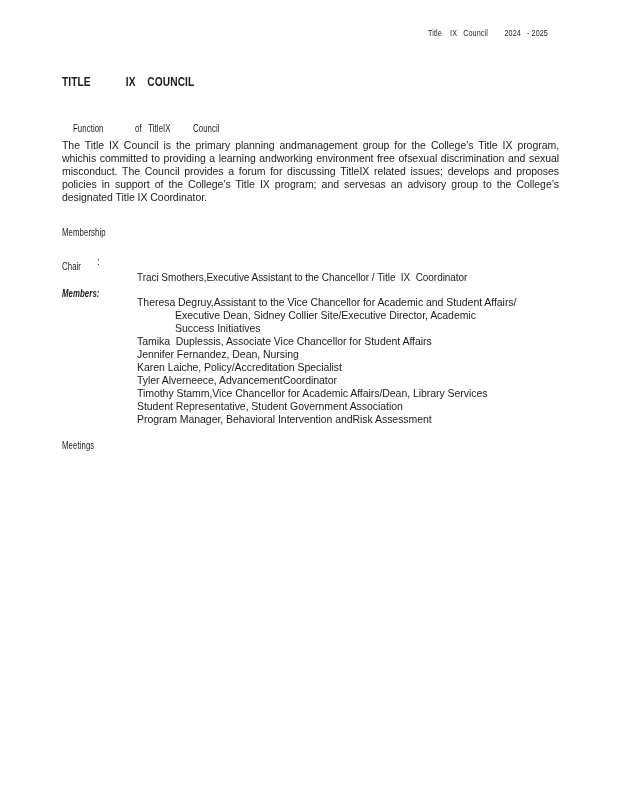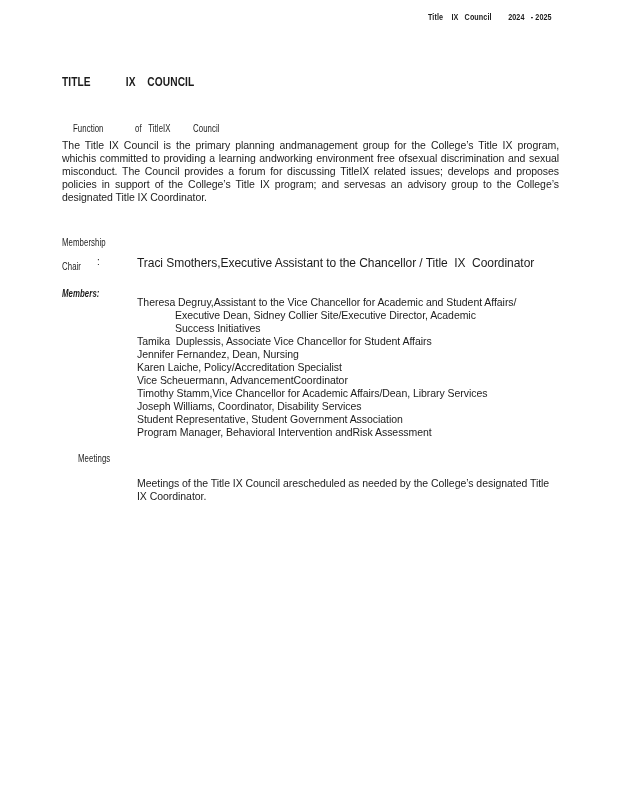--- a/index.html
+++ b/index.html
@@ -18,49 +18,49 @@
     display:inline-block;
     transform:scaleX(0.78);
     transform-origin:0 0;
     white-space:pre;
     font-size:10px;
     letter-spacing:0.1px;
   }
   .italic { font-style:italic; }
 
   .header-ref {
-    top:12px; left:428px;
-    font-size:9px; font-weight:700;
+    top:28px; left:428px;
+    font-size:9px; font-weight:400;
   }
   .header-ref .cond { transform:scaleX(0.80); font-size:9px; }
 
   .page-title {
     top:68px; left:62px;
     font-weight:700; font-size:12px;margin-top:7px;
   }
   .page-title .cond { transform:scaleX(0.85); font-size:12px; }
 
   .function-label { top:118px; left:62px;padding-left:11px; }
-  .membership-label { top:232px; left:62px;text-align:center; }
+  .membership-label { top:222px; left:62px;text-align:center; }
   .members-label { top:283px; left:62px;font-weight:bold; }
-  .meetings-label { top:448px; left:62px;margin-left:16px; }
+  .meetings-label { top:435px; left:62px; }
 
   .intro-paragraph {
     top:139px; left:62px; width:497px;
     font-size:10.5px; line-height:13px;
     text-align:justify;
     letter-spacing:-0.05px;
   }
 
   .chair-row { top:256px; left:62px; width:520px; height:14px; }
   .chair-row .chair-label { position:absolute; left:0; top:0; }
   .chair-row .chair-colon { position:absolute; left:35px; top:0; font-size:10px; }
   .chair-row .chair-value {
-    position:absolute; left:75px; top:0;
-    font-size:12px; white-space:pre; letter-spacing:-0.05px;
+    position:absolute; left:75px; top:16px;
+    font-size:10px; white-space:pre; letter-spacing:-0.05px;
   }
 
   .members-list { top:296px; left:62px; width:540px; }
   .member-line {
     white-space:pre;
     font-size:10.5px; line-height:13px;
     letter-spacing:-0.05px;
     padding-left:75px;
   }
   .member-line.indent-2 { padding-left:113px; }
@@ -105,26 +105,24 @@
   </div>
 
   <div class="abs members-list">
 
   <div class="member-line indent-1"><span>Theresa Degruy,Assistant to the Vice Chancellor for Academic and Student Affairs/</span></div>
       <div class="member-line indent-2"><span>Executive Dean, Sidney Collier Site/Executive Director, Academic</span></div>
       <div class="member-line indent-2"><span>Success Initiatives</span></div>
       <div class="member-line indent-1"><span>Tamika  Duplessis, Associate Vice Chancellor for Student Affairs</span></div>
       <div class="member-line indent-1"><span>Jennifer Fernandez, Dean, Nursing</span></div>
       <div class="member-line indent-1"><span>Karen Laiche, Policy/Accreditation Specialist</span></div>
-      <div class="member-line indent-1"><span>Vice Scheuermann, AdvancementCoordinator</span></div>
+      <div class="member-line indent-1"><span>Tyler Alverneece, AdvancementCoordinator</span></div>
       <div class="member-line indent-1"><span>Timothy Stamm,Vice Chancellor for Academic Affairs/Dean, Library Services</span></div>
-      <div class="member-line indent-1"><span>Joseph Williams, Coordinator, Disability Services</span></div>
       <div class="member-line indent-1"><span>Student Representative, Student Government Association</span></div>
       <div class="member-line indent-1"><span>Program Manager, Behavioral Intervention andRisk Assessment</span></div>
     </div>
 
   <div class="abs meetings-label">
     <span class="cond">Meetings</span>
   </div>
 
-  <div class="abs meetings-paragraph">Meetings of the Title IX Council arescheduled as needed by the College’s designated Title IX Coordinator.</div>
 
 </div>
 
 </body></html>

